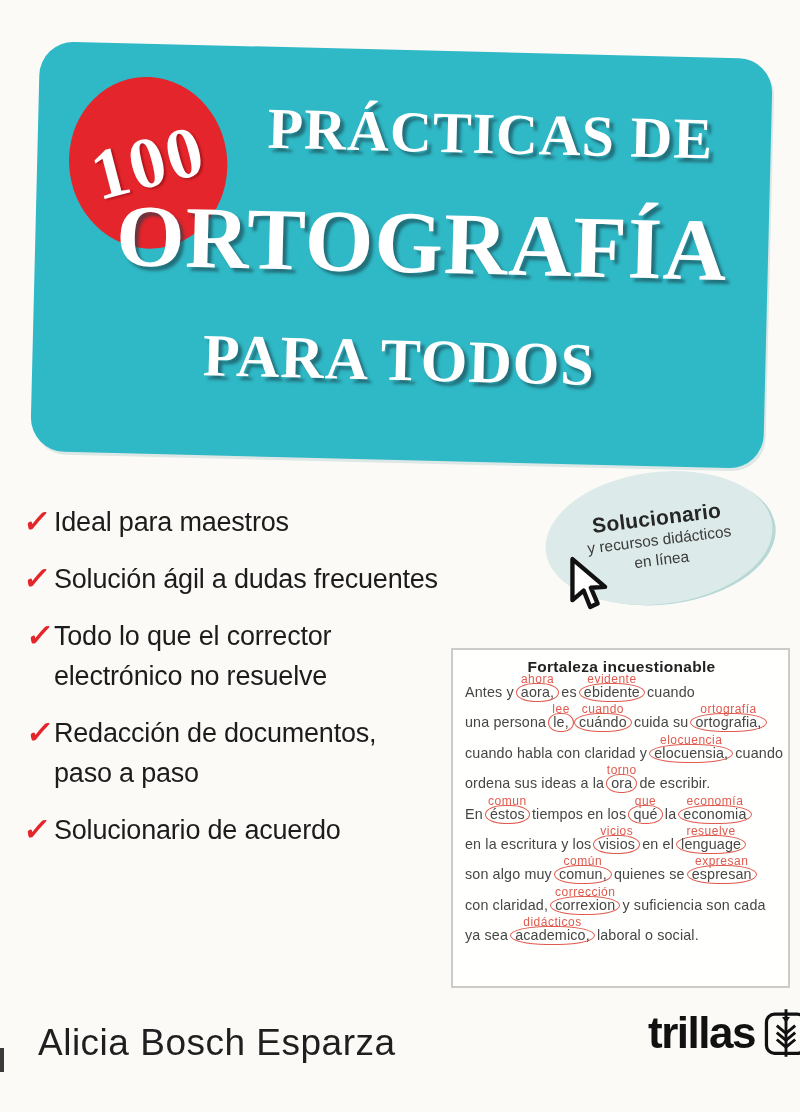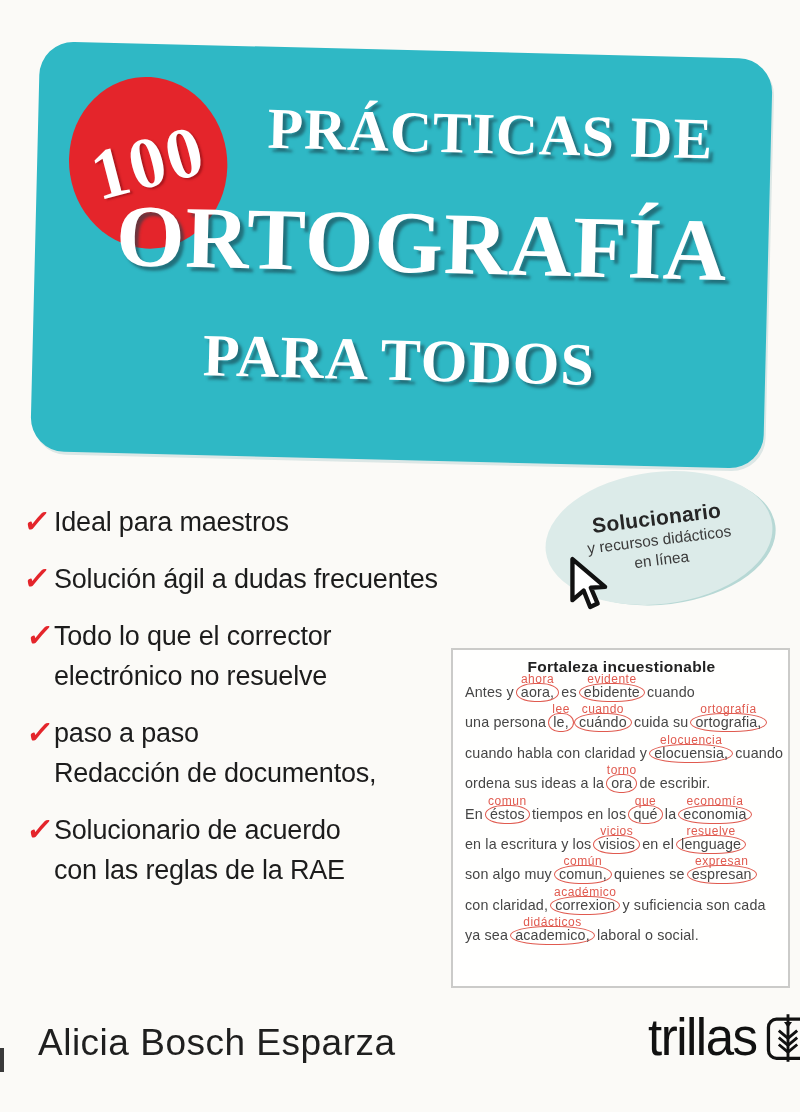--- a/index.html
+++ b/index.html
@@ -83,21 +83,21 @@
     letter-spacing:0.5px;white-space:nowrap;
   }
   
   .author{
     position:absolute;left:38px;top:1022px;
     font-family:Liberation Sans, sans-serif;font-size:37px;color:#1f1f1f;
     letter-spacing:0.5px;
   }
   .publisher{position:absolute;left:648px;top:1008px;display:flex;align-items:center;}
   .pub-name{
-    font-size:51px;font-weight:normal;color:#111;letter-spacing:-1.5px;
+    font-size:44px;font-weight:bold;color:#111;letter-spacing:-1.5px;
     font-family:"Liberation Sans",sans-serif;
     text-align:center;
   }
   .wheat-box{margin-left:8px;width:46px;height:50px;}
   .scan-mark{position:absolute;left:0;top:1048px;width:4px;height:24px;background:#3a3a3a;}
 </style>
 </head>
 <body>
 
 <div class="title-panel">
@@ -125,29 +125,28 @@
   <div class="check-item">
     <span class="check-mark">✓</span>
     <div class="check-lines">
       <div>Todo lo que el corrector</div>
       <div>electrónico no resuelve</div>
     </div>
   </div>
   <div class="check-item">
     <span class="check-mark">✓</span>
     <div class="check-lines">
+      <div>Redacción de documentos,</div>
       <div>paso a paso</div>
-      <div>Redacción de documentos,</div>
     </div>
   </div>
   <div class="check-item">
     <span class="check-mark">✓</span>
     <div class="check-lines">
       <div>Solucionario de acuerdo</div>
-      <div>con las reglas de la RAE</div>
     </div>
   </div>
 </div>
 
 <div class="sol-badge">
   <div class="sol-title">Solucionario</div>
   <div class="sol-sub">y recursos didácticos</div>
   <div class="sol-sub">en línea</div>
 </div>
 <svg class="cursor-icon" viewBox="0 0 13 18">
@@ -157,21 +156,21 @@
 <div class="fix-box">
   <div class="fix-heading">Fortaleza incuestionable</div>
   <div>
       <div class="fix-line">Antes y <span class="err"><span class="fix">ahora</span>aora,</span> es <span class="err"><span class="fix">evidente</span>ebidente</span> cuando</div>
       <div class="fix-line">una persona <span class="err"><span class="fix">lee</span>le,</span> <span class="err"><span class="fix">cuando</span>cuándo</span> cuida su <span class="err"><span class="fix">ortografía</span>ortografia,</span></div>
       <div class="fix-line">cuando habla con claridad y <span class="err"><span class="fix">elocuencia</span>elocuensia,</span> cuando</div>
       <div class="fix-line">ordena sus ideas a la <span class="err"><span class="fix">torno</span>ora</span> de escribir.</div>
       <div class="fix-line">En <span class="err"><span class="fix">comun</span>éstos</span> tiempos en los <span class="err"><span class="fix">que</span>qué</span> la <span class="err"><span class="fix">economía</span>economia</span></div>
       <div class="fix-line">en la escritura y los <span class="err"><span class="fix">vicios</span>visios</span> en el <span class="err"><span class="fix">resuelve</span>lenguage</span></div>
       <div class="fix-line">son algo muy <span class="err"><span class="fix">común</span>comun,</span> quienes se <span class="err"><span class="fix">expresan</span>espresan</span></div>
-      <div class="fix-line">con claridad, <span class="err"><span class="fix">académico</span>correxion</span> y suficiencia son cada</div>
+      <div class="fix-line">con claridad, <span class="err"><span class="fix">corrección</span>correxion</span> y suficiencia son cada</div>
       <div class="fix-line">ya sea <span class="err"><span class="fix">didácticos</span>academico,</span> laboral o social.</div>
     </div>
 </div>
 
 <div class="author">Alicia Bosch Esparza</div>
 
 <div class="publisher">
   <span class="pub-name">trillas</span>
   <svg class="wheat-box" viewBox="0 0 24 26">
     <rect x="1.8" y="3.2" width="20.4" height="20.4" rx="4.2" fill="none" stroke="#111" stroke-width="1.7"></rect>

